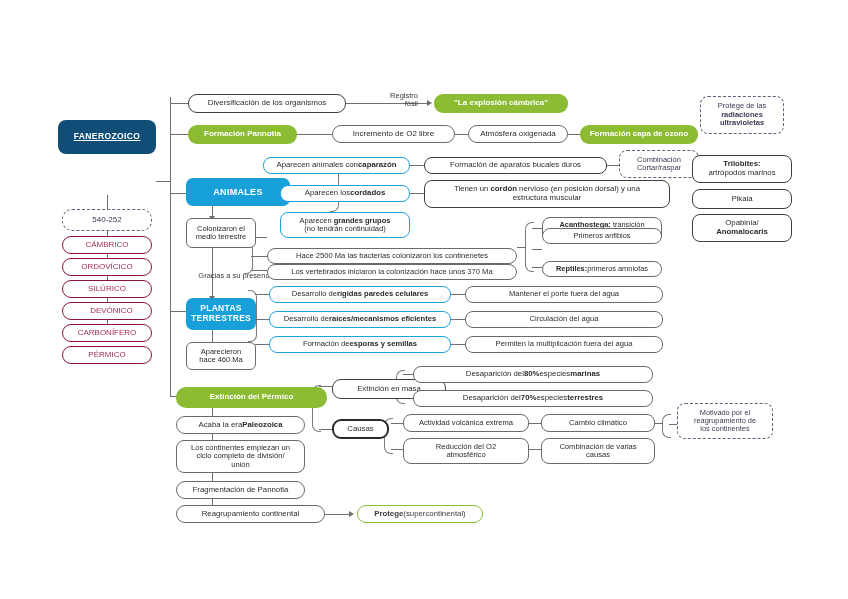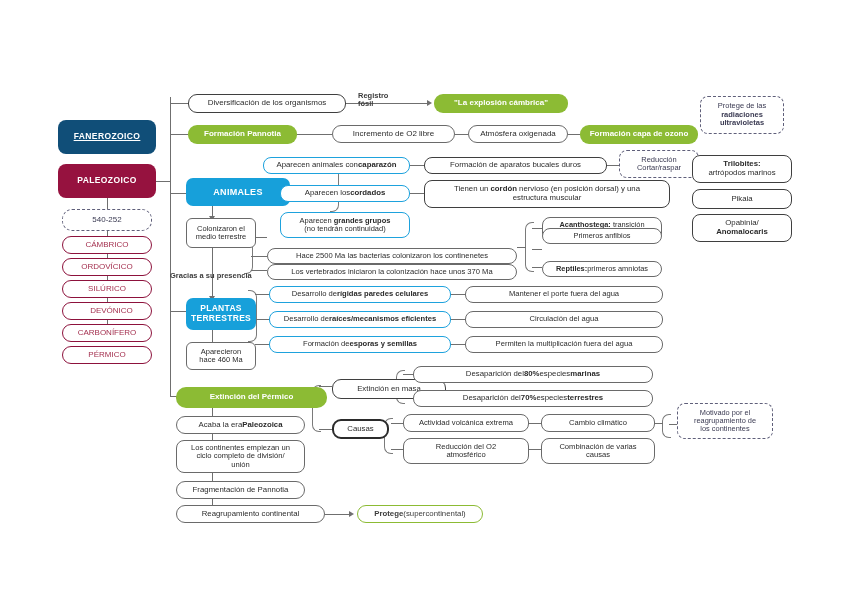--- a/index.html
+++ b/index.html
@@ -38,21 +38,21 @@
   .fill-blue{background:#17a0da;color:#ffffff;border:none;font-weight:bold;letter-spacing:.3px;}
 
   .u{text-decoration:underline;}
 
   
   .ln{position:absolute;background:#6f6f6f;}
   .lnh{height:1px;}
   .lnv{width:1px;}
   .brk{position:absolute;border:1px solid #7a7a7a;border-left:none;border-radius:0 7px 7px 0;}
   .brkl{position:absolute;border:1px solid #7a7a7a;border-right:none;border-radius:7px 0 0 7px;}
-  .lbl{position:absolute;color:#3b3b3b;text-align:left;line-height:1.1;font-weight:bold;}
+  .lbl{position:absolute;color:#3b3b3b;text-align:right;line-height:1.1;}
   .arrow{position:absolute;width:0;height:0;border-left:5px solid #6f6f6f;
          border-top:3.5px solid transparent;border-bottom:3.5px solid transparent;}
   .arrowd{position:absolute;width:0;height:0;border-top:5px solid #6f6f6f;
          border-left:3.5px solid transparent;border-right:3.5px solid transparent;}
 </style>
 </head>
 <body>
 
 <div id="canvas">
 
@@ -143,23 +143,20 @@
   <div class="ln lnv" style="left:212px;top:408px;height:8px;"></div>
   <div class="ln lnv" style="left:212px;top:434px;height:6px;"></div>
   <div class="ln lnv" style="left:212px;top:473px;height:8px;"></div>
   <div class="ln lnv" style="left:212px;top:499px;height:10px;"></div>
   <div class="ln lnh" style="left:325px;top:514px;width:25px;"></div>
   <div class="arrow" style="left:349px;top:510.5px;"></div>
 
   <div class="node fill-navy" style="left:58px;top:120px;width:98px;height:34px;font-size:8.5px;">
     <span class="u">FANEROZOICO</span>
   </div>
-  <div class="node fill-maroon" style="left:58px;top:164px;width:98px;height:34px;font-size:8.5px;">
-    <span>PALEOZOICO</span>
-  </div>
   <div class="node dashed" style="left:62px;top:209px;width:90px;height:22px;font-size:8px;border-radius:10px;">
     <span>540-252</span>
   </div>
 
   <div class="node maroon-out" style="left:62px;top:236px;width:90px;height:18px;font-size:8px;border-radius:9px;">
       <span>CÁMBRICO</span>
     </div>
   <div class="node maroon-out" style="left:62px;top:258px;width:90px;height:18px;font-size:8px;border-radius:9px;">
       <span>ORDOVÍCICO</span>
     </div>
@@ -221,21 +218,21 @@
   </div>
 
   <div class="node white" style="left:424px;top:157px;width:183px;height:17px;font-size:7.8px;border-radius:8px;">
     <span>Formación de aparatos bucales duros</span>
   </div>
   <div class="node white" style="left:424px;top:180px;width:246px;height:28px;font-size:7.8px;border-radius:8px;flex-direction:column;">
     <div><span>Tienen un </span><b>cordón</b><span> nervioso (en posición dorsal) y una</span></div>
     <div>estructura muscular</div>
   </div>
   <div class="node dashed" style="left:619px;top:150px;width:80px;height:28px;font-size:7.5px;border-radius:8px;flex-direction:column;">
-    <div>Reducción</div>
+    <div>Combinación</div>
     <div>Cortar/raspar</div>
   </div>
 
   <div class="node white" style="left:692px;top:155px;width:100px;height:28px;font-size:7.8px;border-radius:8px;flex-direction:column;">
     <div><b>Trilobites:</b></div>
     <div> artrópodos marinos</div>
   </div>
   <div class="node white" style="left:692px;top:189px;width:100px;height:20px;font-size:7.8px;border-radius:8px;">
     <span>Pikaia</span>
   </div>

